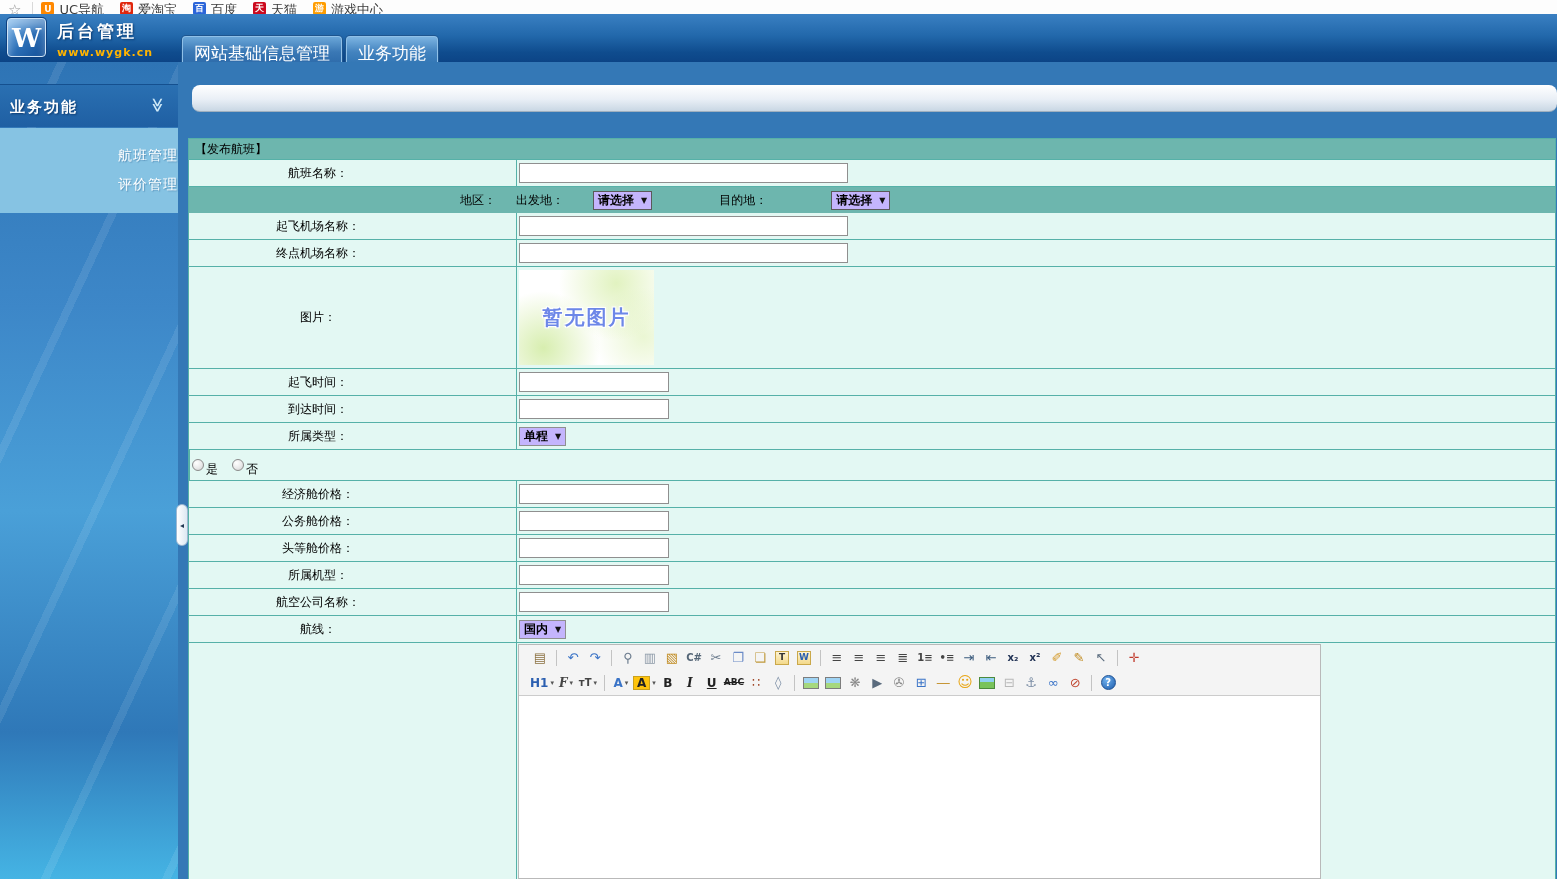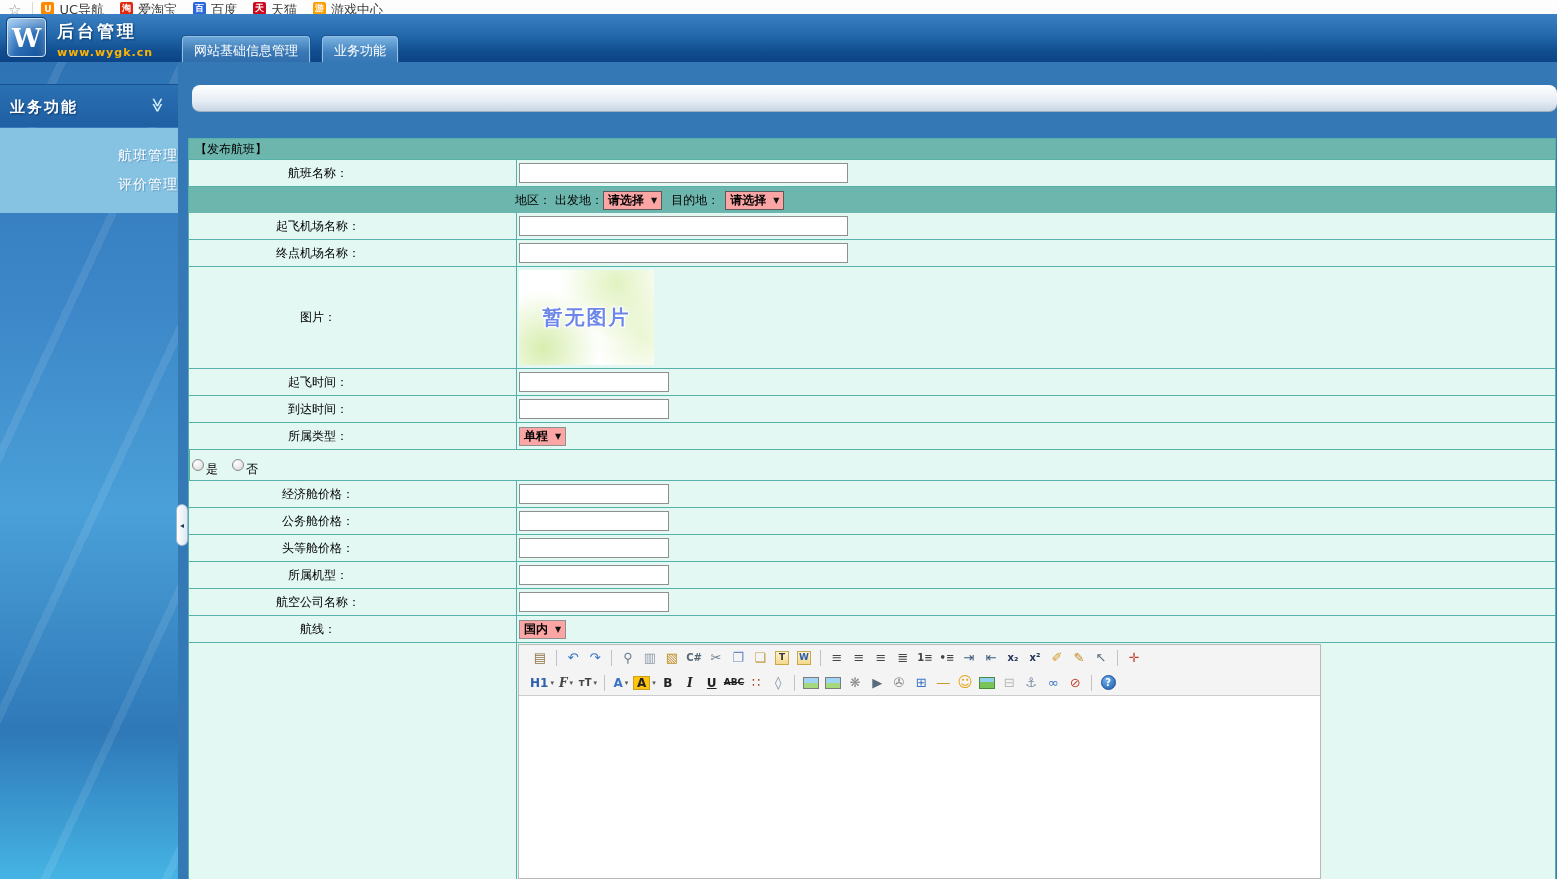--- a/index.html
+++ b/index.html
@@ -24,21 +24,21 @@
     background:linear-gradient(180deg,#3a80c2 0%,#2268ab 45%,#0f4c8e 80%,#0c4486 100%); }
   .logo-box { position:absolute; left:7px; top:4px; width:39px; height:39px; border-radius:4px;
     background:linear-gradient(135deg,#7db8ec 0%,#2a6db5 55%,#134f97 100%);
     border:1px solid #cfe4f6; box-shadow:0 0 0 1px #0d4080, inset 0 8px 10px rgba(255,255,255,.35);
     color:#fff; font-family:"DejaVu Serif","Liberation Serif",serif; font-size:26px; font-weight:bold;
     display:flex; align-items:center; justify-content:center; }
   .hd-titles { position:absolute; left:57px; top:6px; }
   .hd-title { color:#fff; font-size:17px; font-weight:bold; letter-spacing:3px; text-shadow:1px 1px 2px #0a3a70; }
   .hd-sub { color:#ffb400; font-size:11px; font-weight:bold; letter-spacing:1px; margin-top:3px; }
   .hd-tabs { position:absolute; left:182px; bottom:0; display:flex; align-items:flex-end; }
-  .hd-tab { height:26px; margin-right:12px; padding:5px 11px 0; color:#fff; font-size:13px; white-space:nowrap;
+  .hd-tab { height:26px; margin-right:4px; padding:5px 11px 0; color:#fff; font-size:17px; white-space:nowrap;
     background:linear-gradient(180deg,#6aa6d8 0%,#3a78b5 60%,#2f6dac 100%);
     border:1px solid #8fc0e8; border-bottom:none; border-radius:4px 4px 0 0;
     box-shadow:0 0 0 1px #1d558f; cursor:pointer;font-family:Liberation Serif, serif; }
   .hd-tab.active { background:linear-gradient(180deg,#7cb4e2 0%,#4383bf 60%,#3578b6 100%); }
 
   
   .sidebar { position:absolute; left:0; top:62px; width:178px; height:817px;
     background:
       repeating-linear-gradient(115deg, transparent 0 52px, rgba(255,255,255,.09) 52px 60px, transparent 60px 110px),
       linear-gradient(180deg,#2e74b5 0%,#3d87c8 30%,#4aa0d8 55%,#2f78b8 82%,#45b4e4 100%); }
@@ -60,30 +60,30 @@
     border-bottom:1px solid #9fb0bf; }
 
   .form-table { position:absolute; left:10px; top:76px; width:1368px; height:741px;
     border:1px solid #56b1a8; border-bottom:none; background:#e3f8f3; overflow:hidden; font-size:12px; color:#000; }
   .frow { display:flex; border-bottom:1px solid #56b1a8; }
   .row-title { height:21px; line-height:20px; background:#6db6ae; padding-left:6px; font-size:12px; border-bottom:1px solid #56b1a8; }
   .fl { width:327px; background:#e3f8f3; display:flex; align-items:center; justify-content:center; padding-right:69px; }
   .fv { flex:1; background:#e3f8f3; border-left:1px solid #56b1a8; display:flex; align-items:center; padding:2px 4px 2px 2px; }
   .h27 { height:27px; } .h31 { height:31px; } .h102 { height:102px; }
   .row-region { height:26px; background:#6db6ae; display:flex; align-items:center; }
-  .row-region .rl { width:327px; text-align:right; padding-right:4px;margin-left:39px; }
-  .row-region .rv { display:flex; align-items:center; }
+  .row-region .rl { width:327px; text-align:right; padding-right:20px; }
+  .row-region .rv { display:flex; align-items:center;gap:29px; }
   .row-editor { border-bottom:none; }
   .row-editor .fv { align-items:flex-start; padding:1px 0 0 1px; }
 
   .inp { height:20px; border:1px solid #8f8f8f; background:#fff; font-size:12px; padding:0 3px; outline:none; }
   .inp.wide { width:329px; }
   .inp.small { width:150px; }
 
-  .fake-select { display:inline-flex; align-items:center; background:#fca5a5; border:1px solid #5a5a5a; height:19px; padding:0 4px; font-weight:bold; font-size:12px; cursor:pointer; }
+  .fake-select { display:inline-flex; align-items:center; background:#c4b5fd; border:1px solid #5a5a5a; height:19px; padding:0 4px; font-weight:bold; font-size:12px; cursor:pointer; }
   .fake-select .car { font-size:8px; margin-left:7px; color:#111; }
   .fake-select.lite { border-color:#8f8f8f; }
   .rg-gap { width:9px; }
 
   .radio { width:12px; height:12px; border:1px solid #8a8a8a; border-radius:50%;
     background:radial-gradient(circle at 35% 30%,#ffffff 0%,#e9e9e9 55%,#cfcfcf 100%); display:inline-block; cursor:pointer; }
   .radio-label { font-size:12px; position:relative; top:4px; margin:0 14px 0 2px; }
 
   .noimg { width:135px; height:95px; background:
       radial-gradient(circle at 18% 82%, rgba(183,224,110,.55) 0%, transparent 42%),

